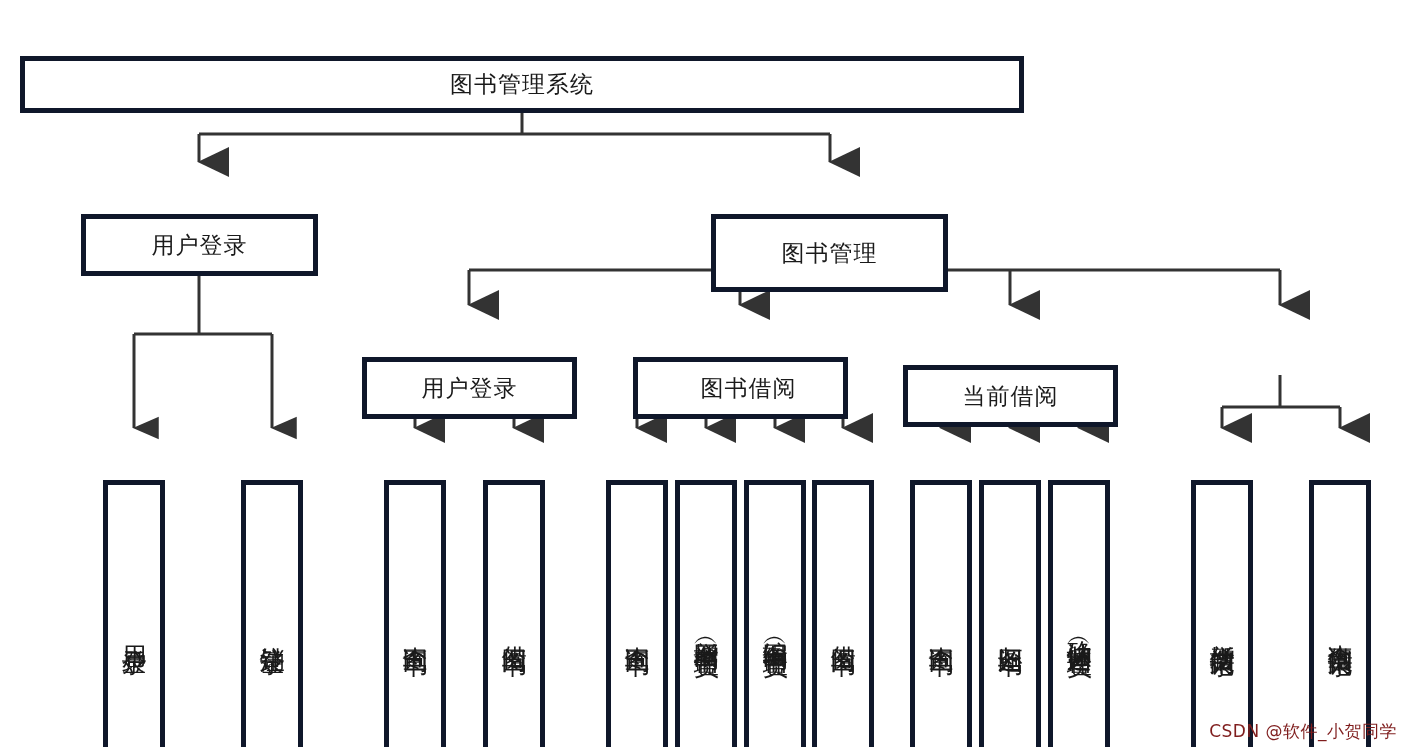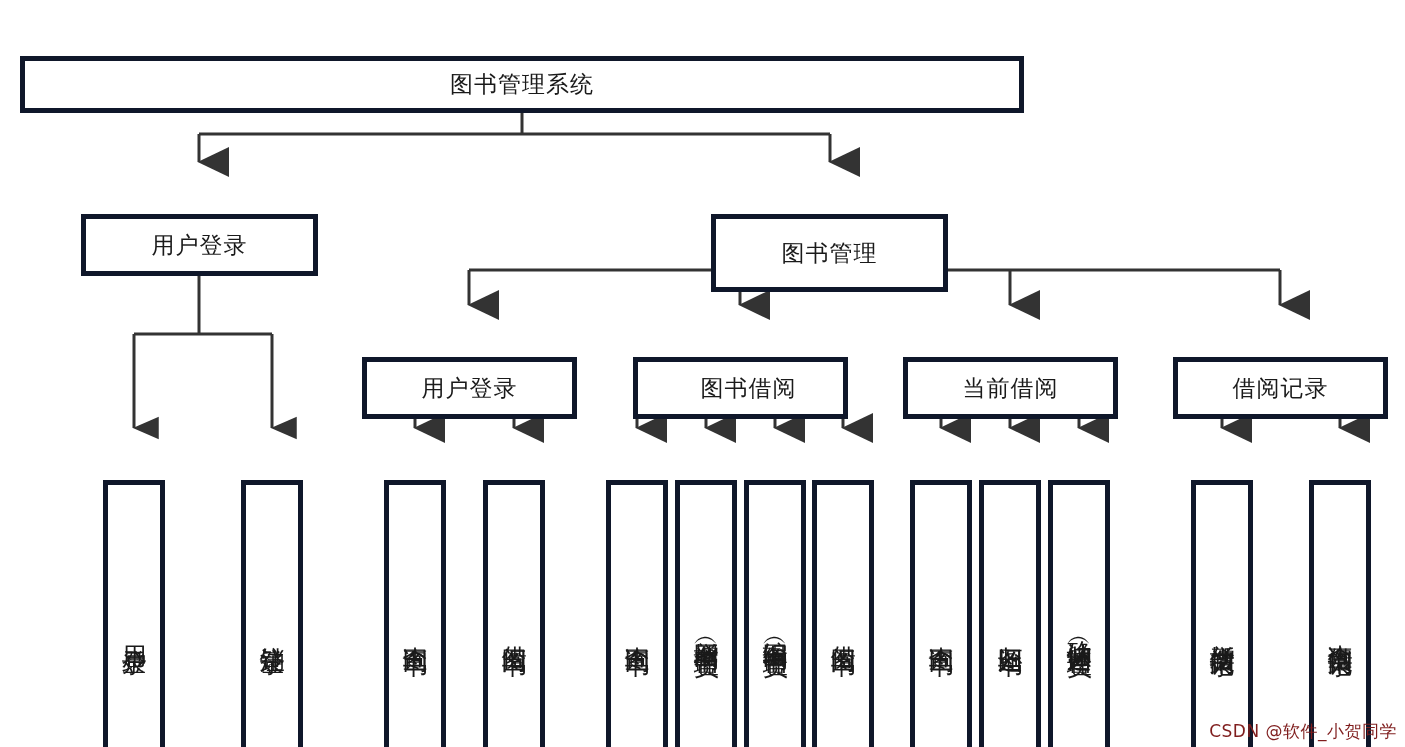--- a/index.html
+++ b/index.html
@@ -110,23 +110,22 @@
   <div class="node root h" style="left:20px;top:12px;width:1004px;height:57px;">图书管理系统</div>
 
   <div class="node h" style="left:81px;top:170px;width:237px;height:62px;">用户登录</div>
 
   <div class="node h" style="left:711px;top:170px;width:237px;height:78px;">图书管理</div>
 
   <div class="node h" style="left:362px;top:313px;width:215px;height:62px;">用户登录</div>
 
   <div class="node h" style="left:633px;top:313px;width:215px;height:62px;padding-left:16px;">图书借阅</div>
 
-  <div class="node h" style="left:903px;top:313px;width:215px;height:62px;">当前借阅</div>
+  <div class="node h" style="left:903px;top:321px;width:215px;height:62px;">当前借阅</div>
 
-  <div class="node h" style="left:1173px;top:313px;width:215px;height:62px;">借阅记录</div>
 
   <div class="node v" style="left:103px;top:436px;width:62px;height:299px;">
     <span class="vtext">用户登录</span>
   </div>
 
   <div class="node v" style="left:241px;top:436px;width:62px;height:299px;">
     <span class="vtext">注销登录</span>
   </div>
 
   <div class="node v" style="left:384px;top:436px;width:62px;height:299px;">

